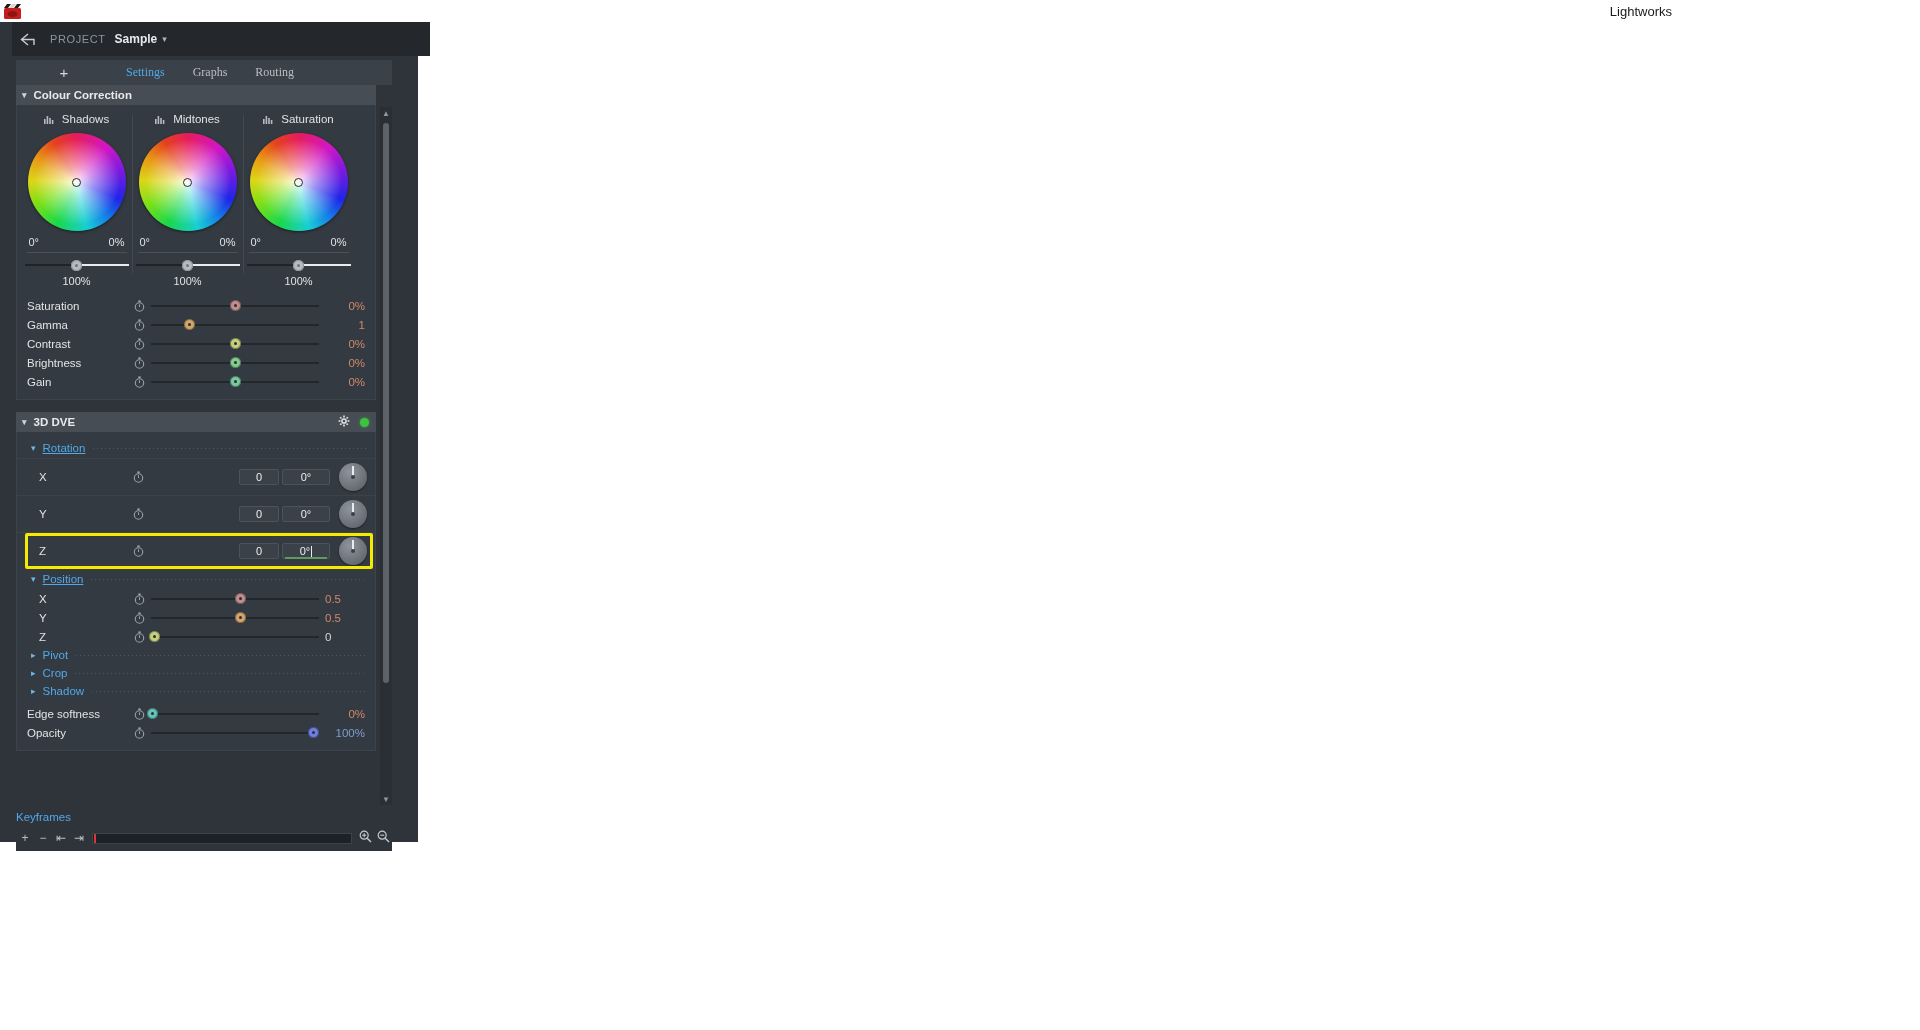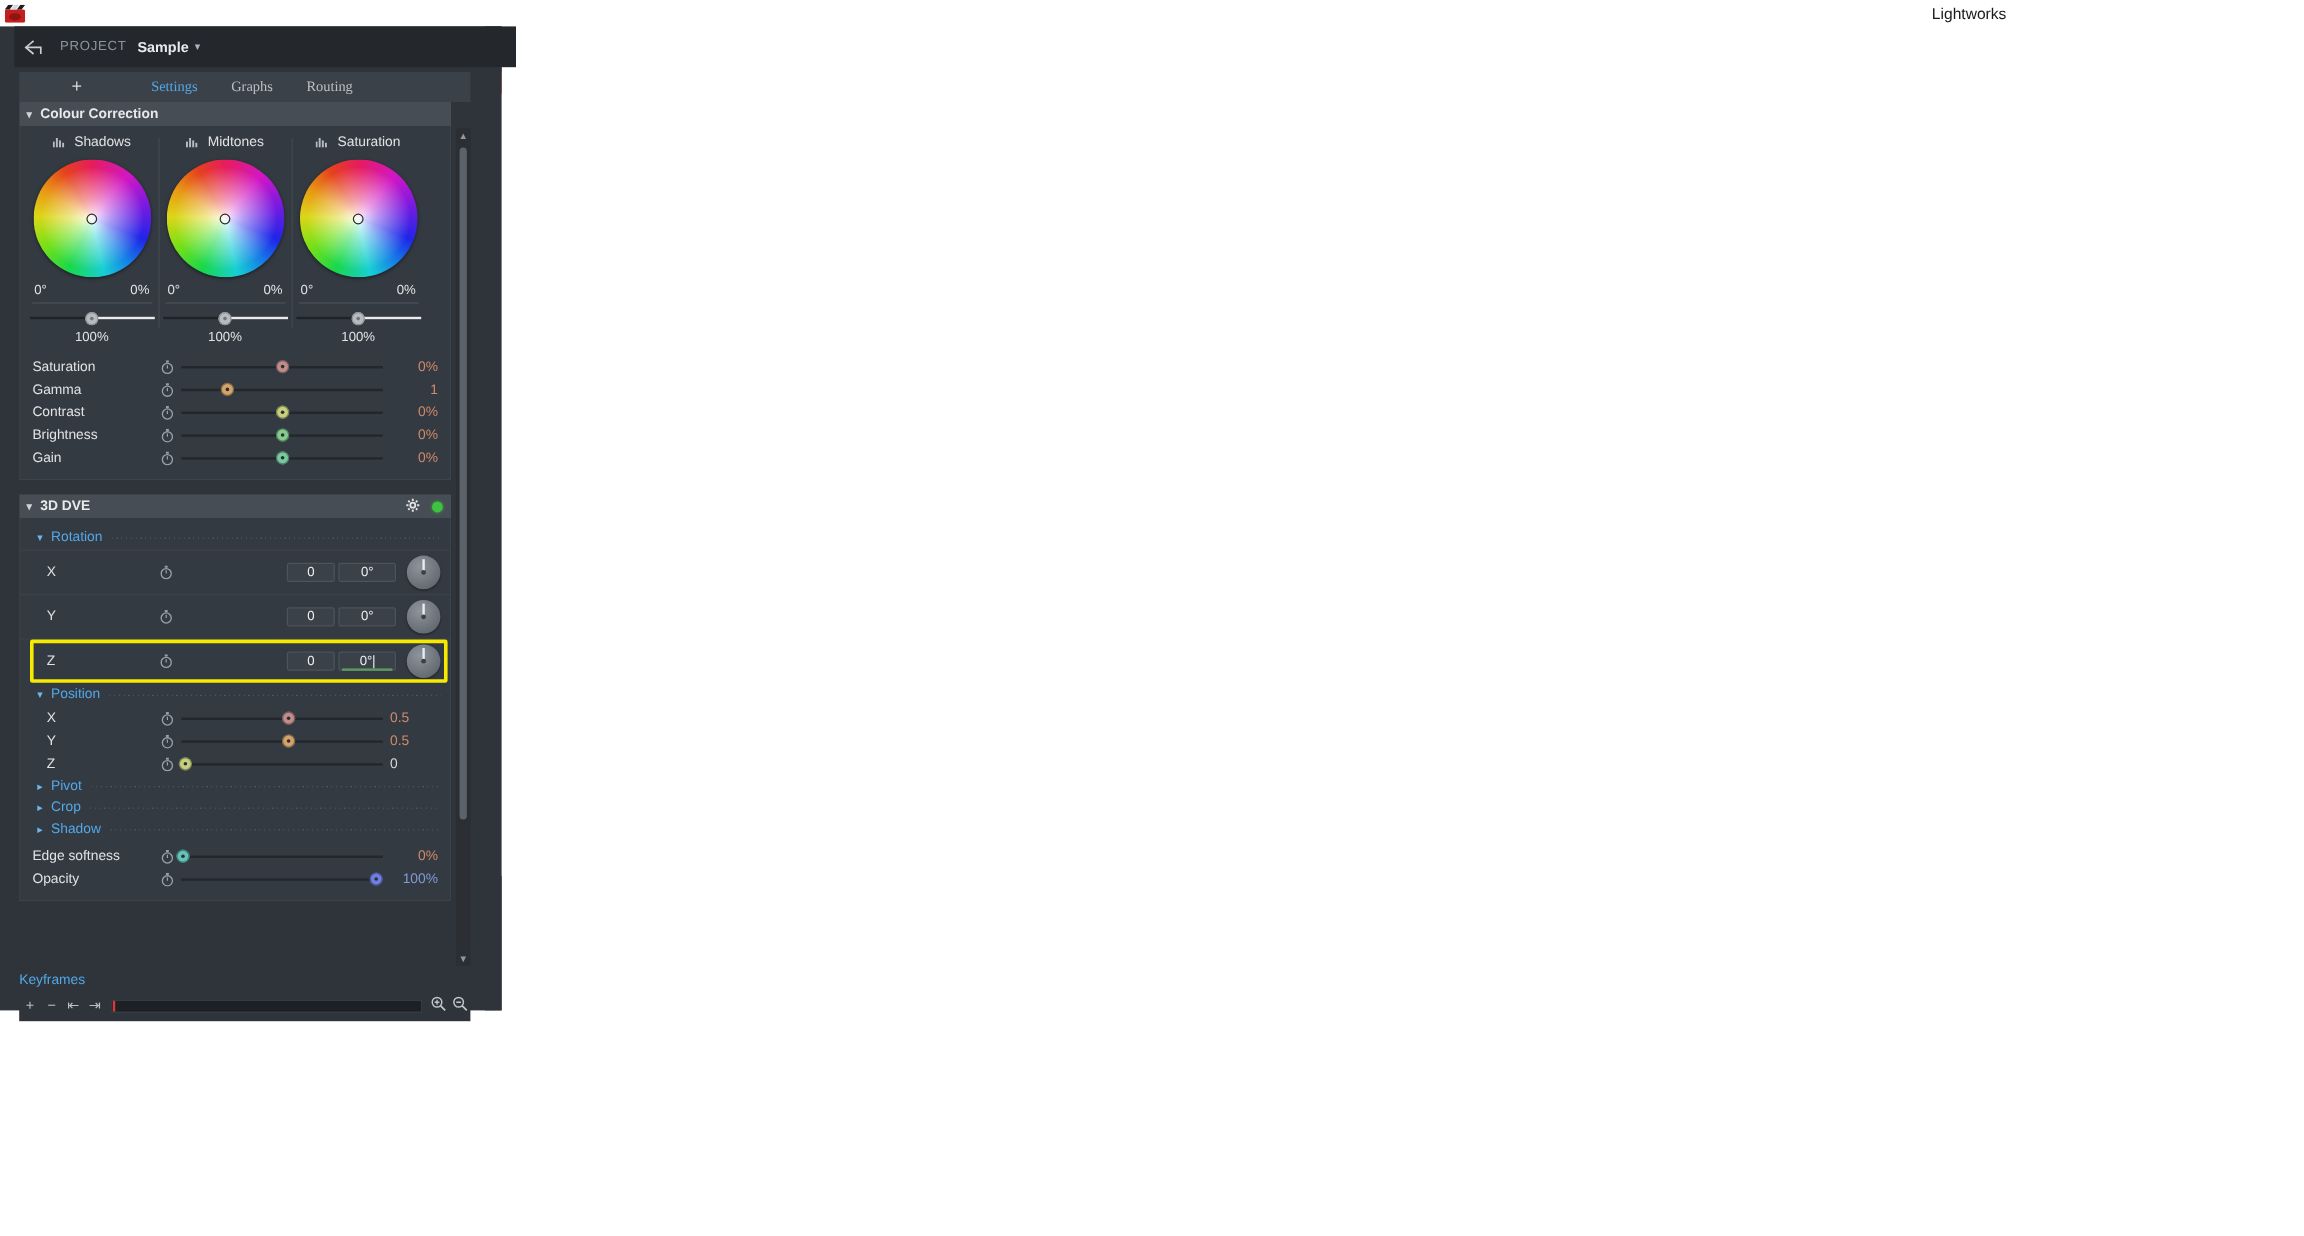--- a/index.html
+++ b/index.html
@@ -176,21 +176,21 @@
   }
   .prow .pval {
     width: 50px; text-align: right; padding-right: 10px; font-size: 11.5px;
   }
 
   
   .grp-head {
     height: 20px; display: flex; align-items: center; padding-left: 14px;
   }
   .grp-head .chev { font-size: 9px; color: #6fb6e8; margin-right: 7px; }
-  .grp-head .gname { font-size: 11.5px; color: #52a8e8; }
+  .grp-head .gname { font-size: 11.5px; color: #52a8e8; text-decoration: underline; }
   .grp-head .dotline {
     flex: 1; height: 1px; margin: 0 8px 0 8px;
     background-image: linear-gradient(to right, #5b6views 0 0);
     background: repeating-linear-gradient(to right, #4f565e 0 1px, transparent 1px 4px);
   }
 
   
   .rrow {
     height: 37px; display: flex; align-items: center; position: relative;
     border-top: 1px solid #3c4249;

